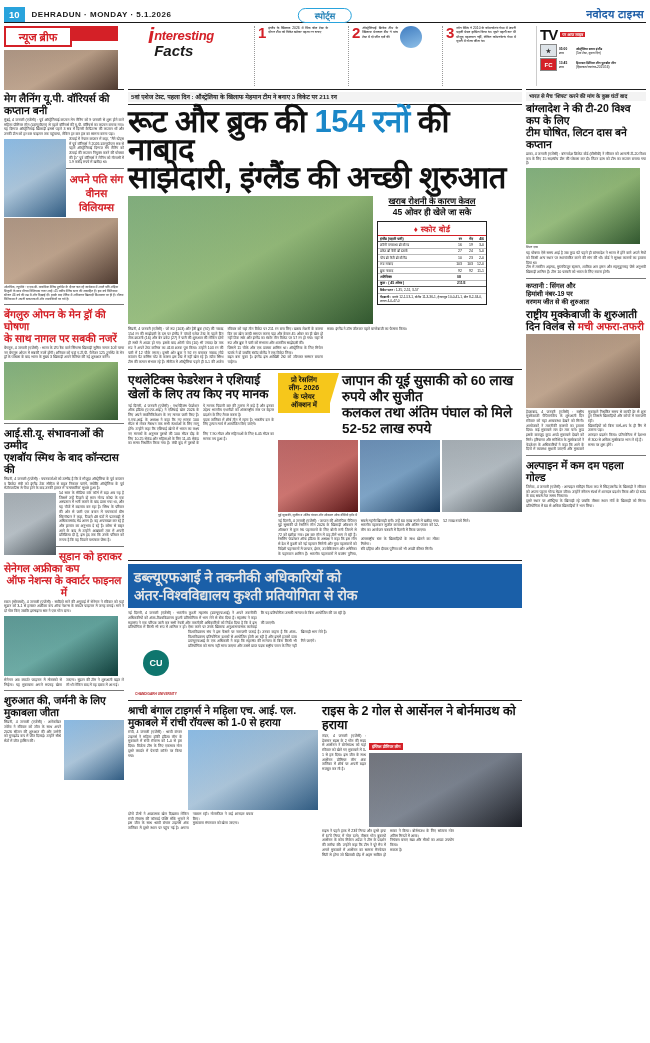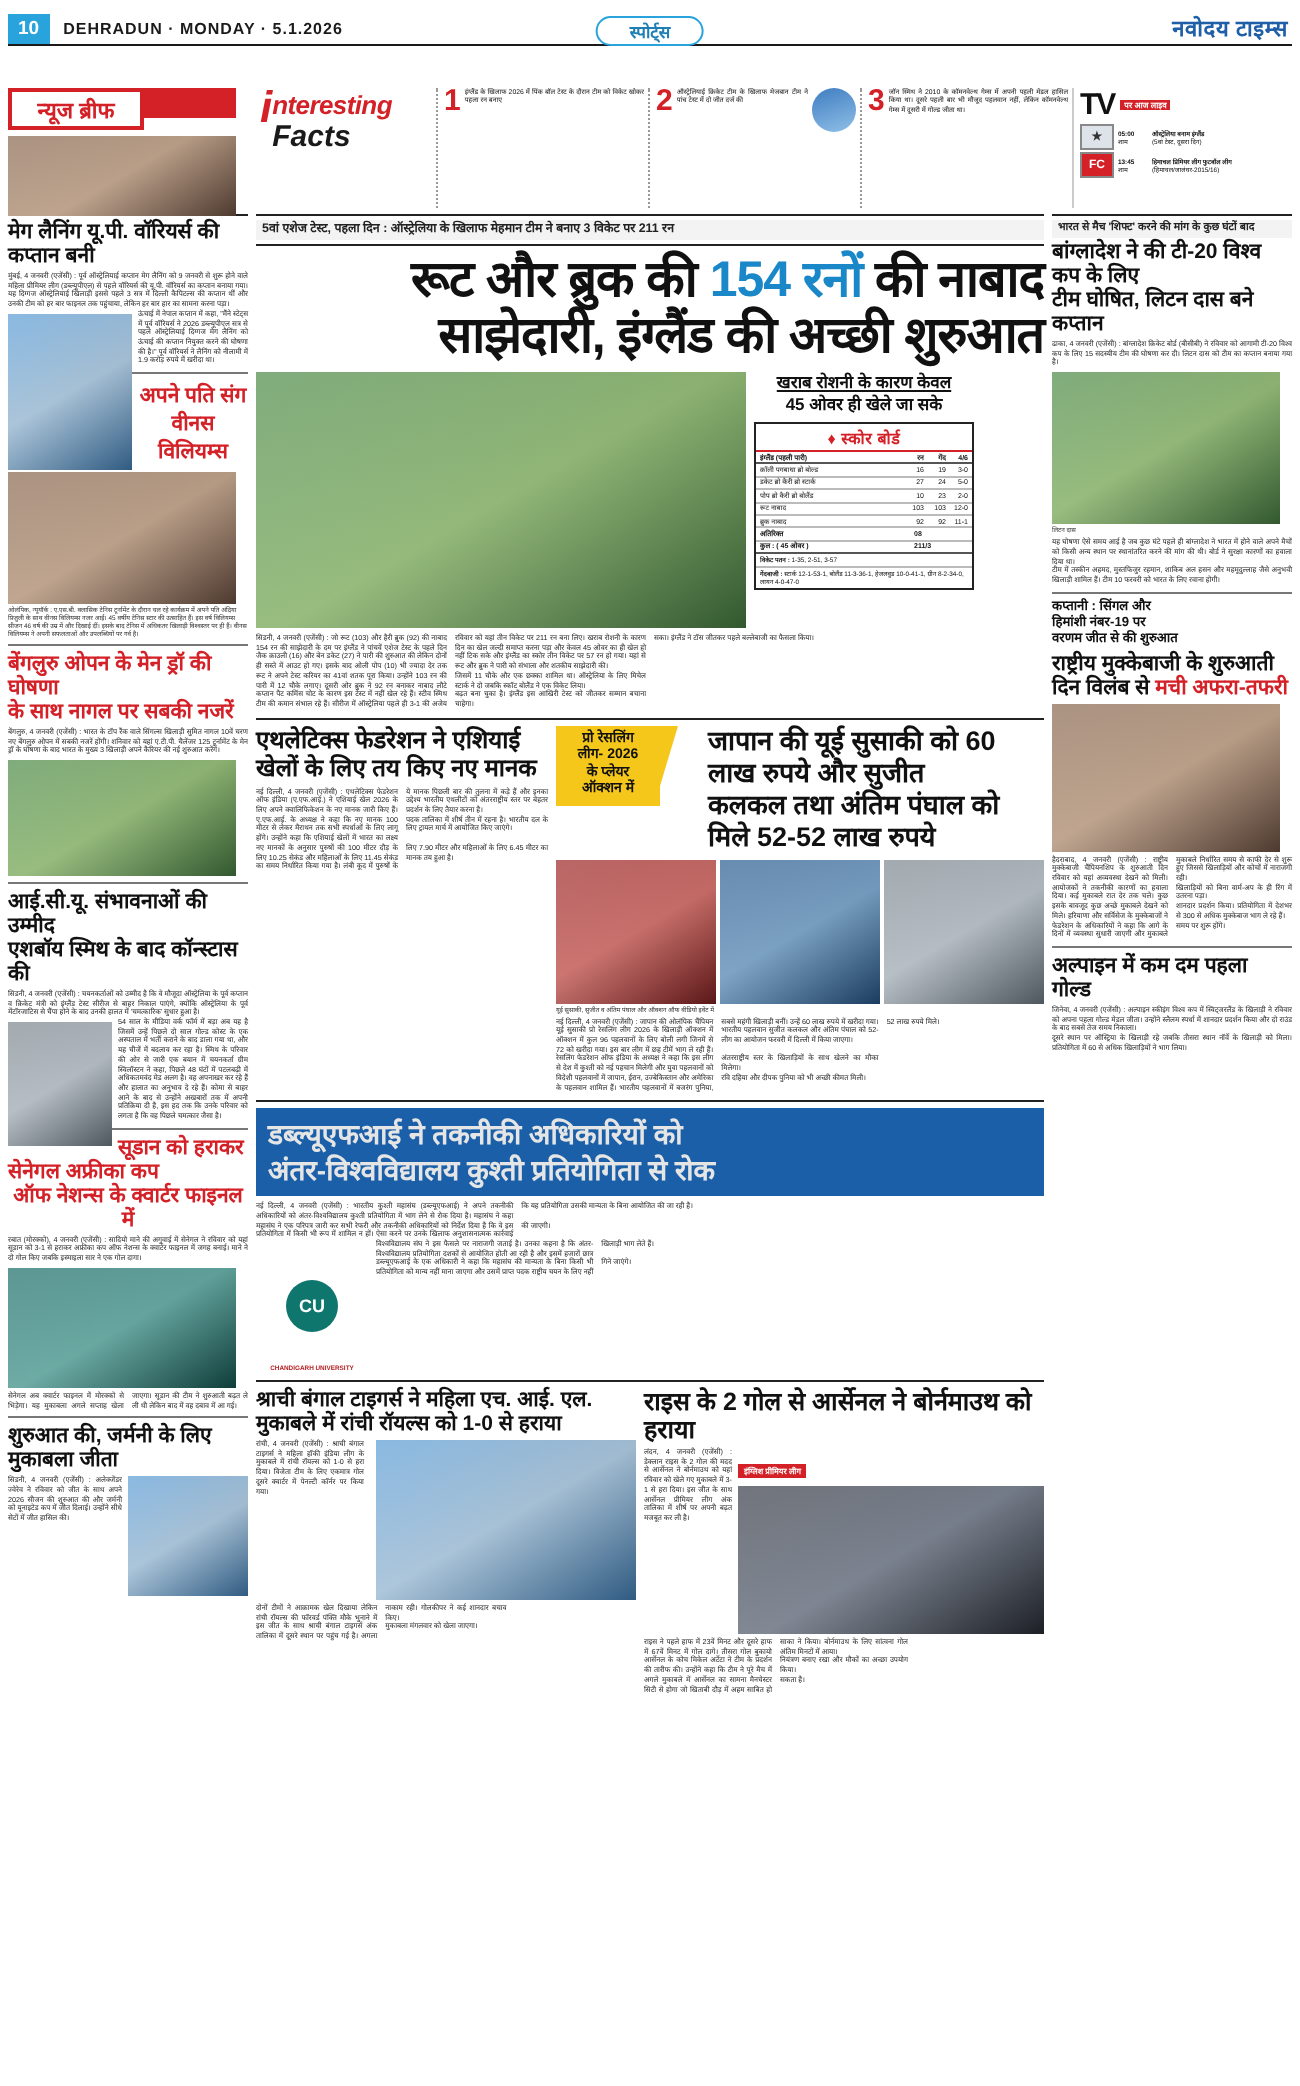--- a/index.html
+++ b/index.html
@@ -33,21 +33,21 @@
     color: #1f7fb5; font-size: 8.5px; font-weight: bold;
     padding: 1px 16px; background: #fff; bottom: -1px;
   }
   .brand {
     position: absolute; right: 2px; bottom: 1px;
     color: #1f5fa8; font-weight: bold; font-size: 11px;
     letter-spacing: .3px;
   }
 
   
-  .topstrip { display: flex; height: 60px; margin-top: 21px; gap: 2px; }
+  .topstrip { display: flex; height: 60px; margin-top: 3px; gap: 20px; }
   .nb-box { width: 120px; }
   .nb-title {
     border: 2px solid #d42027; color: #d42027; font-weight: bold;
     font-size: 11px; text-align: center; padding: 1px 0; width: 68px;
     display: inline-block;
   }
   .nb-bar { display: inline-block; width: 46px; height: 15px; background: #d42027; vertical-align: top; }
   .facts-box { width: 90px; padding-left: 4px; }
   .facts-i { color: #d42027; font-size: 22px; font-weight: bold; font-style: italic; float: left; line-height: 20px; }
   .facts-t1 { font-size: 13px; font-weight: bold; color: #d42027; font-style: italic; letter-spacing: -.3px;}
@@ -70,22 +70,22 @@
   .rule-t { border-top: 1.2px solid #222; }
   .rule-b { border-bottom: 1.2px solid #222; }
   .hairline { border-top: .6px solid #777; margin: 3px 0; }
 
   
   .kicker {
     font-size: 6.2px; background: #f3f3f3; color: #222; font-weight: bold;
     padding: 1px 3px; line-height: 8px;
   }
   .hl-main {
-    font-size: 25px; font-weight: bold; line-height: 28px;
-    letter-spacing: -.5px; color: #111; text-align: right;
+    font-size: 31px; font-weight: bold; line-height: 28px;
+    letter-spacing: -.5px; color: #111;
   }
   .hl-main .hi { color: #1a87c8; }
   .hl-sec { font-size: 12px; font-weight: bold; line-height: 14px; color: #111; }
   .hl-side { font-size: 10.5px; font-weight: bold; line-height: 12px; color: #111; }
   .hl-side-red { color: #d42027; font-weight: bold; font-size: 10.5px; text-align:center; }
   .hl-small { font-size: 8.5px; font-weight: bold; line-height: 10px; }
 
   .body-txt {
     font-size: 3.6px; line-height: 4.7px; text-align: justify;
     color: #222; column-gap: 4px;
@@ -344,21 +344,21 @@
 
         <div style="width:146px;">
           <div class="hl-sec">एथलेटिक्स फेडरेशन ने एशियाई</div>
           <div class="hl-sec">खेलों के लिए तय किए नए मानक</div>
           <div class="body-txt c2" style="margin-top:3px;">नई दिल्ली, 4 जनवरी (एजेंसी) : एथलेटिक्स फेडरेशन ऑफ इंडिया (ए.एफ.आई.) ने एशियाई खेल 2026 के लिए अपने क्वालिफिकेशन के नए मानक जारी किए हैं। ये मानक पिछली बार की तुलना में कड़े हैं और इनका उद्देश्य भारतीय एथलीटों को अंतरराष्ट्रीय स्तर पर बेहतर प्रदर्शन के लिए तैयार करना है।</div>
           <div class="body-txt c2">ए.एफ.आई. के अध्यक्ष ने कहा कि नए मानक 100 मीटर से लेकर मैराथन तक सभी स्पर्धाओं के लिए लागू होंगे। उन्होंने कहा कि एशियाई खेलों में भारत का लक्ष्य पदक तालिका में शीर्ष तीन में रहना है। भारतीय दल के लिए ट्रायल मार्च में आयोजित किए जाएंगे।</div>
           <div class="body-txt c2">नए मानकों के अनुसार पुरुषों की 100 मीटर दौड़ के लिए 10.25 सेकंड और महिलाओं के लिए 11.45 सेकंड का समय निर्धारित किया गया है। लंबी कूद में पुरुषों के लिए 7.90 मीटर और महिलाओं के लिए 6.45 मीटर का मानक तय हुआ है।</div>
         </div>
 
         <div style="flex:1;">
-          <div style="display:flex;gap:12px;align-items:flex-start;">
+          <div style="display:flex;gap:0;align-items:flex-start;">
             <div class="yellow-tab">
               <div>प्रो रेसलिंग</div>
               <div>लीग- 2026</div>
               <div>के प्लेयर</div>
               <div>ऑक्शन में</div>
             </div>
             <div style="flex:1;padding-left:12px;">
               <div class="hl-yellow">जापान की यूई सुसाकी को 60 लाख रुपये और सुजीत</div>
               <div class="hl-yellow">कलकल तथा अंतिम पंघाल को मिले 52-52 लाख रुपये</div>
             </div>

